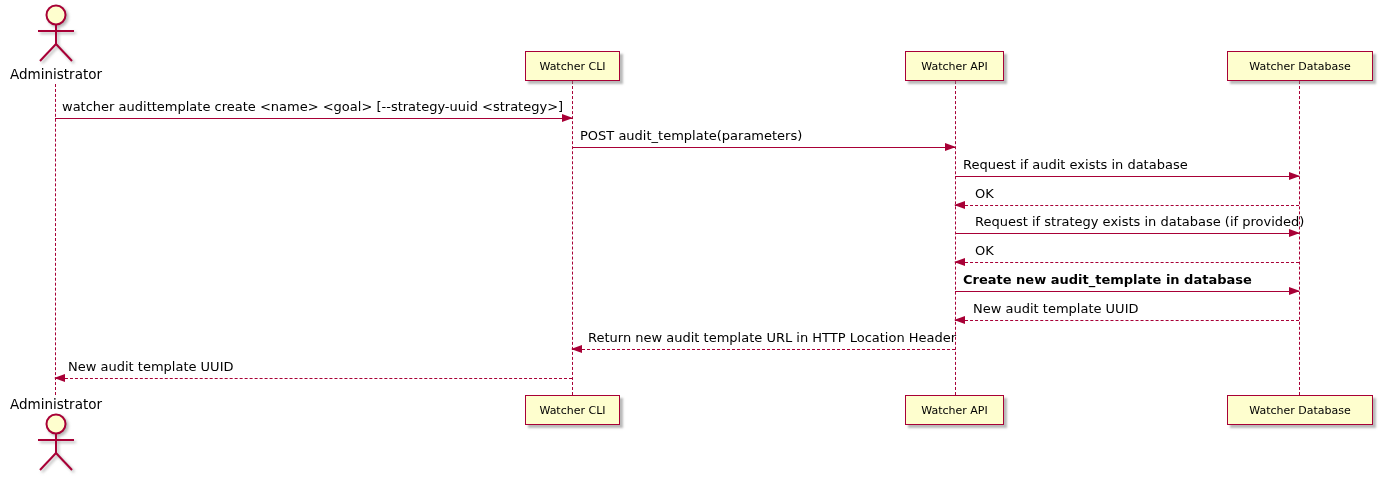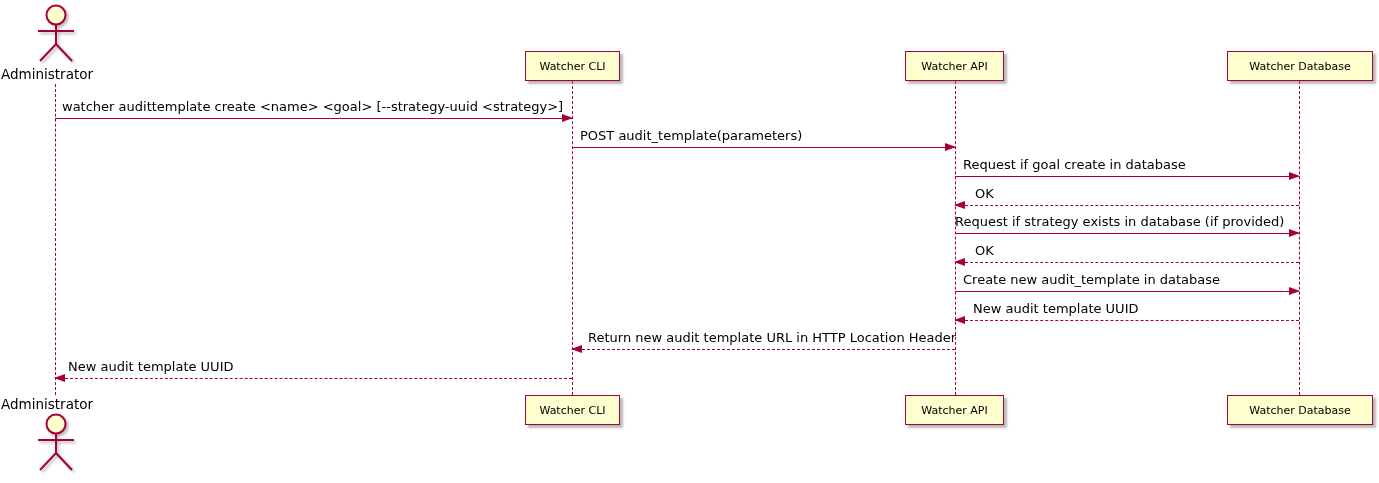--- a/index.html
+++ b/index.html
@@ -11,21 +11,21 @@
     position:absolute; width:0; border-left:1px dashed #A80036; z-index:0;
   }
   .participant-box {
     position:absolute; height:30px; background:#FEFECE; border:1.8px solid #A80036;
     box-shadow:3px 3px 2px rgba(130,130,130,0.55);
     display:flex; align-items:center; justify-content:center;
     font-size:11px; color:#000; z-index:2; white-space:nowrap;
   }
   .actor-figure { position:absolute; z-index:2; filter:drop-shadow(2.5px 2.5px 1.5px rgba(130,130,130,0.6)); }
   .actor-label {
-    position:absolute; width:110px; text-align:left; font-size:13.5px; color:#000; z-index:2; white-space:nowrap;
+    position:absolute; width:110px; text-align:center; font-size:13.5px; color:#000; z-index:2; white-space:nowrap;
   }
   .message { position:absolute; z-index:1; height:26px; }
   .msg-label {
     position:absolute; top:0; font-size:13px; color:#000; white-space:nowrap;
   }
   .msg-line { position:absolute; top:19px; left:0; right:0; height:0; }
   .msg-line.solid  { border-top:1.5px solid #A80036; }
   .msg-line.dashed { border-top:1px dashed #A80036; }
   .msg-head { position:absolute; top:15px; width:0; height:0;
     border-top:4.5px solid transparent; border-bottom:4.5px solid transparent; }
@@ -61,44 +61,44 @@
     <div class="msg-head right"></div>
   </div>
 
   <div class="message" style="left:55px; top:99px; width:517px;">
     <div class="msg-label" style="left:7px;">watcher audittemplate create &lt;name&gt; &lt;goal&gt; [--strategy-uuid &lt;strategy&gt;]</div>
     <div class="msg-line solid"></div>
     <div class="msg-head right"></div>
   </div>
 
   <div class="message" style="left:955px; top:157px; width:344px;">
-    <div class="msg-label" style="left:8px;">Request if goal create in database</div>
+    <div class="msg-label" style="left:8px;">Request if audit exists in database</div>
     <div class="msg-line solid"></div>
     <div class="msg-head right"></div>
   </div>
 
   <div class="message" style="left:955px; top:186px; width:344px;">
     <div class="msg-label" style="left:20px;">OK</div>
     <div class="msg-line dashed"></div>
     <div class="msg-head left"></div>
   </div>
 
   <div class="message" style="left:955px; top:214px; width:344px;">
-    <div class="msg-label" style="left:0;">Request if strategy exists in database (if provided)</div>
+    <div class="msg-label" style="left:20px;">Request if strategy exists in database (if provided)</div>
     <div class="msg-line solid"></div>
     <div class="msg-head right"></div>
   </div>
 
   <div class="message" style="left:955px; top:243px; width:344px;">
     <div class="msg-label" style="left:20px;">OK</div>
     <div class="msg-line dashed"></div>
     <div class="msg-head left"></div>
   </div>
 
-  <div class="message" style="left:955px; top:272px; width:344px;">
+  <div class="message" style="left:955px; top:272px; width:344px;font-weight:bold;">
     <div class="msg-label" style="left:8px;">Create new audit_template in database</div>
     <div class="msg-line solid"></div>
     <div class="msg-head right"></div>
   </div>
 
   <div class="message" style="left:955px; top:301px; width:344px;">
     <div class="msg-label" style="left:18px;">New audit template UUID</div>
     <div class="msg-line dashed"></div>
     <div class="msg-head left"></div>
   </div>

